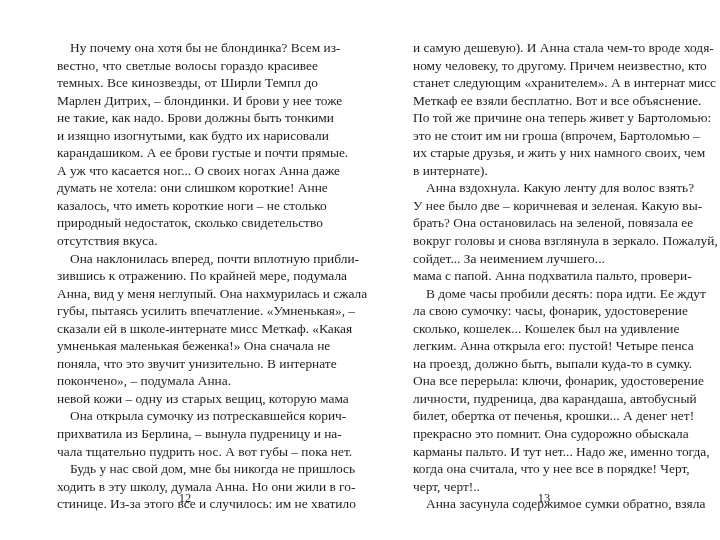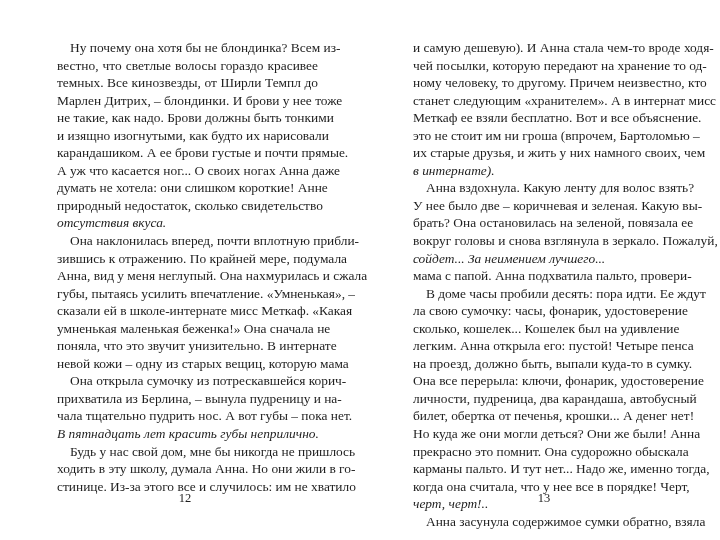--- a/index.html
+++ b/index.html
@@ -8,21 +8,21 @@
   .page.left { left: 0; }
   .page.right { left: 370px; }
   .column {
     position: absolute; top: 39px;
     font-family: "Liberation Serif", "DejaVu Serif", serif;
     font-size: 13.4px; line-height: 17.55px; color: #1e1e1e;
   }
   .page.left .column { left: 57px; width: 261px; }
   .page.right .column { left: 43px; width: 262px; }
   .line { display: block; white-space: nowrap; text-align: justify; text-align-last: justify; height: 17.55px; }
-  .line.last { text-align-last: left; font-style: italic; }
+  .line.last { text-align-last: left; }
   .line.indent { padding-left: 13px; }
   .folio {
     position: absolute; top: 491px; width: 40px; text-align: center;
     font-family: "Liberation Serif", "DejaVu Serif", serif; font-size: 12.5px; color: #1e1e1e;
   }
   .page.left .folio { left: 165px; }
   .page.right .folio { left: 154px; }
 </style>
 </head>
 <body>
@@ -31,66 +31,66 @@
   <div class="column">
       <span class="line indent">Ну почему она хотя бы не блондинка? Всем из-</span>
       <span class="line">вестно, что светлые волосы гораздо красивее</span>
       <span class="line">темных. Все кинозвезды, от Ширли Темпл до</span>
       <span class="line">Марлен Дитрих, – блондинки. И брови у нее тоже</span>
       <span class="line">не такие, как надо. Брови должны быть тонкими</span>
       <span class="line">и изящно изогнутыми, как будто их нарисовали</span>
       <span class="line">карандашиком. А ее брови густые и почти прямые.</span>
       <span class="line">А уж что касается ног... О своих ногах Анна даже</span>
       <span class="line">думать не хотела: они слишком короткие! Анне</span>
+      <span class="line">казалось, что иметь короткие ноги – не столько</span>
       <span class="line">природный недостаток, сколько свидетельство</span>
       <span class="line last">отсутствия вкуса.</span>
       <span class="line indent">Она наклонилась вперед, почти вплотную прибли-</span>
       <span class="line">зившись к отражению. По крайней мере, подумала</span>
       <span class="line">Анна, вид у меня неглупый. Она нахмурилась и сжала</span>
       <span class="line">губы, пытаясь усилить впечатление. «Умненькая», –</span>
       <span class="line">сказали ей в школе-интернате мисс Меткаф. «Какая</span>
       <span class="line">умненькая маленькая беженка!» Она сначала не</span>
       <span class="line">поняла, что это звучит унизительно. В интернате</span>
+      <span class="line last">покончено», – подумала Анна.</span>
       <span class="line">невой кожи – одну из старых вещиц, которую мама</span>
       <span class="line indent">Она открыла сумочку из потрескавшейся корич-</span>
       <span class="line">прихватила из Берлина, – вынула пудреницу и на-</span>
       <span class="line">чала тщательно пудрить нос. А вот губы – пока нет.</span>
-      <span class="line last">В пятнадцать лет красить губы неприлично.</span>
       <span class="line indent">Будь у нас свой дом, мне бы никогда не пришлось</span>
       <span class="line">ходить в эту школу, думала Анна. Но они жили в го-</span>
       <span class="line">стинице. Из-за этого все и случилось: им не хватило</span>
     </div>
   <div class="folio">12</div>
 </div>
 
 <div class="page right">
   <div class="column">
       <span class="line">и самую дешевую). И Анна стала чем-то вроде ходя-</span>
-      <span class="line">чей посылки, которую передают на хранение то од-</span>
       <span class="line">ному человеку, то другому. Причем неизвестно, кто</span>
       <span class="line">станет следующим «хранителем». А в интернат мисс</span>
       <span class="line">Меткаф ее взяли бесплатно. Вот и все объяснение.</span>
+      <span class="line">По той же причине она теперь живет у Бартоломью:</span>
       <span class="line">это не стоит им ни гроша (впрочем, Бартоломью –</span>
       <span class="line">их старые друзья, и жить у них намного своих, чем</span>
       <span class="line last">в интернате).</span>
       <span class="line indent">Анна вздохнула. Какую ленту для волос взять?</span>
       <span class="line">У нее было две – коричневая и зеленая. Какую вы-</span>
       <span class="line">брать? Она остановилась на зеленой, повязала ее</span>
       <span class="line">вокруг головы и снова взглянула в зеркало. Пожалуй,</span>
       <span class="line last">сойдет... За неимением лучшего...</span>
       <span class="line">мама с папой. Анна подхватила пальто, провери-</span>
       <span class="line indent">В доме часы пробили десять: пора идти. Ее ждут</span>
       <span class="line">ла свою сумочку: часы, фонарик, удостоверение</span>
       <span class="line">сколько, кошелек... Кошелек был на удивление</span>
       <span class="line">легким. Анна открыла его: пустой! Четыре пенса</span>
       <span class="line">на проезд, должно быть, выпали куда-то в сумку.</span>
       <span class="line">Она все перерыла: ключи, фонарик, удостоверение</span>
       <span class="line">личности, пудреница, два карандаша, автобусный</span>
       <span class="line">билет, обертка от печенья, крошки... А денег нет!</span>
-      <span class="line">Но куда же они могли деться? Они же были! Анна</span>
       <span class="line">прекрасно это помнит. Она судорожно обыскала</span>
       <span class="line">карманы пальто. И тут нет... Надо же, именно тогда,</span>
       <span class="line">когда она считала, что у нее все в порядке! Черт,</span>
       <span class="line last">черт, черт!..</span>
       <span class="line indent">Анна засунула содержимое сумки обратно, взяла</span>
     </div>
   <div class="folio">13</div>
 </div>
 
 </body></html>

